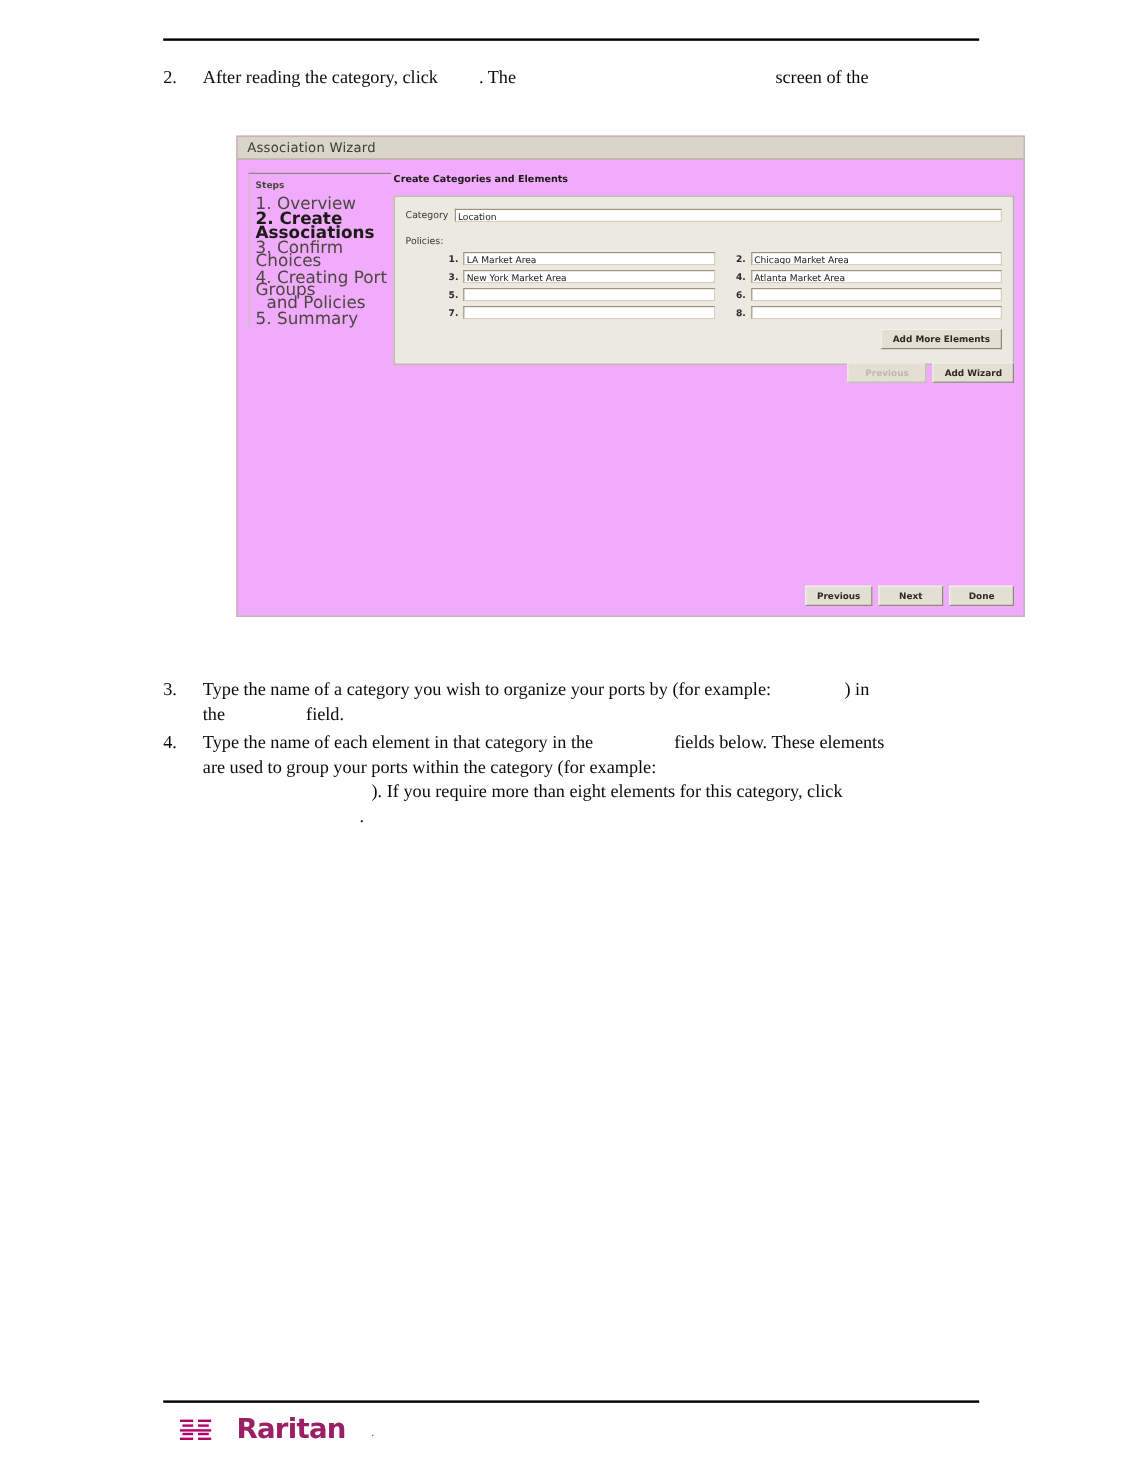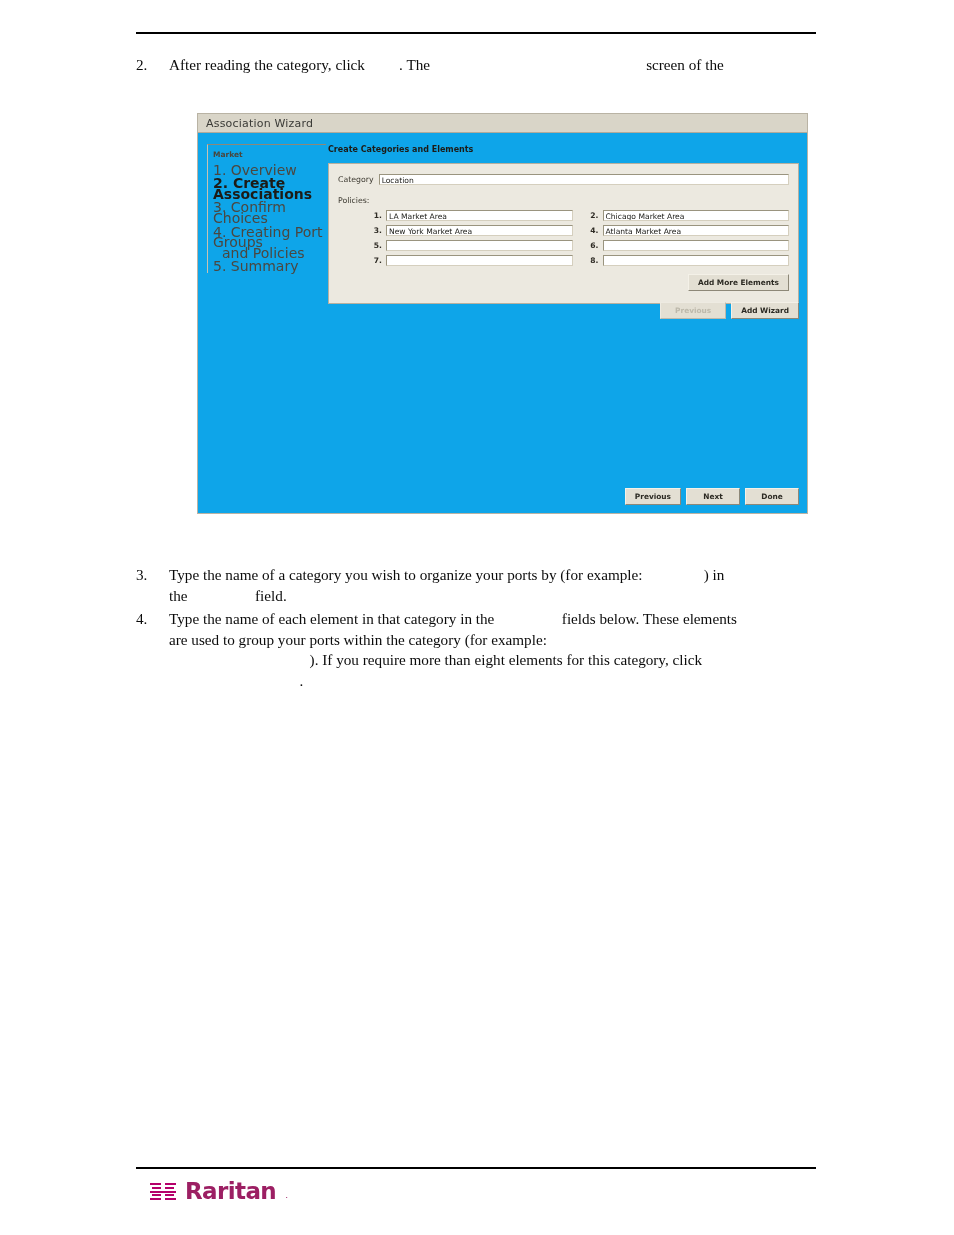--- a/index.html
+++ b/index.html
@@ -72,23 +72,23 @@
   .step4 { top: 609px; }
 
   .line { display: block; }
   .l-ind { padding-left: 0; }
 
   
   .shot {
     position: absolute;
     left: 197px;
     top: 113px;
-    width: 611px;
+    width: 657px;
     height: 401px;
-    background: #0ea5e9;
+    background: #f0abfc;
     border: 1px solid #b9b3a4;
     box-sizing: border-box;
     font-family: "DejaVu Sans", sans-serif;
     overflow: hidden;
   }
   .shot-titlebar {
     position: absolute;
     left: 0; top: 0;
     width: 100%;
     height: 19px;
@@ -256,21 +256,21 @@
   }
   .shot-actions .btn { min-width: 54px; }
 
   
   .logo {
     position: absolute;
     left: 150px;
     top: 1180px;
     display: flex;
     align-items: center;
-    gap: 9px;
+    gap: 21px;
   }
   .logo-mark {
     width: 26px;
     height: 19px;
     position: relative;
   }
   .logo-mark i {
     position: absolute;
     display: block;
     height: 2.3px;
@@ -307,21 +307,21 @@
       </span>
     </div>
   </div>
 
   <div class="shot">
 
     <div class="shot-titlebar"></div>
     <div class="shot-title">Association Wizard</div>
 
     <div class="wiz-steps">
-      <div class="hdr">Market</div>
+      <div class="hdr">Steps</div>
       <div class="st">
         <span>1. Overview</span>
       </div>
       <div class="st active">
         <span>2. Create Associations</span>
       </div>
       <div class="st">
         <span>3. Confirm Choices</span>
       </div>
       <div class="st">

